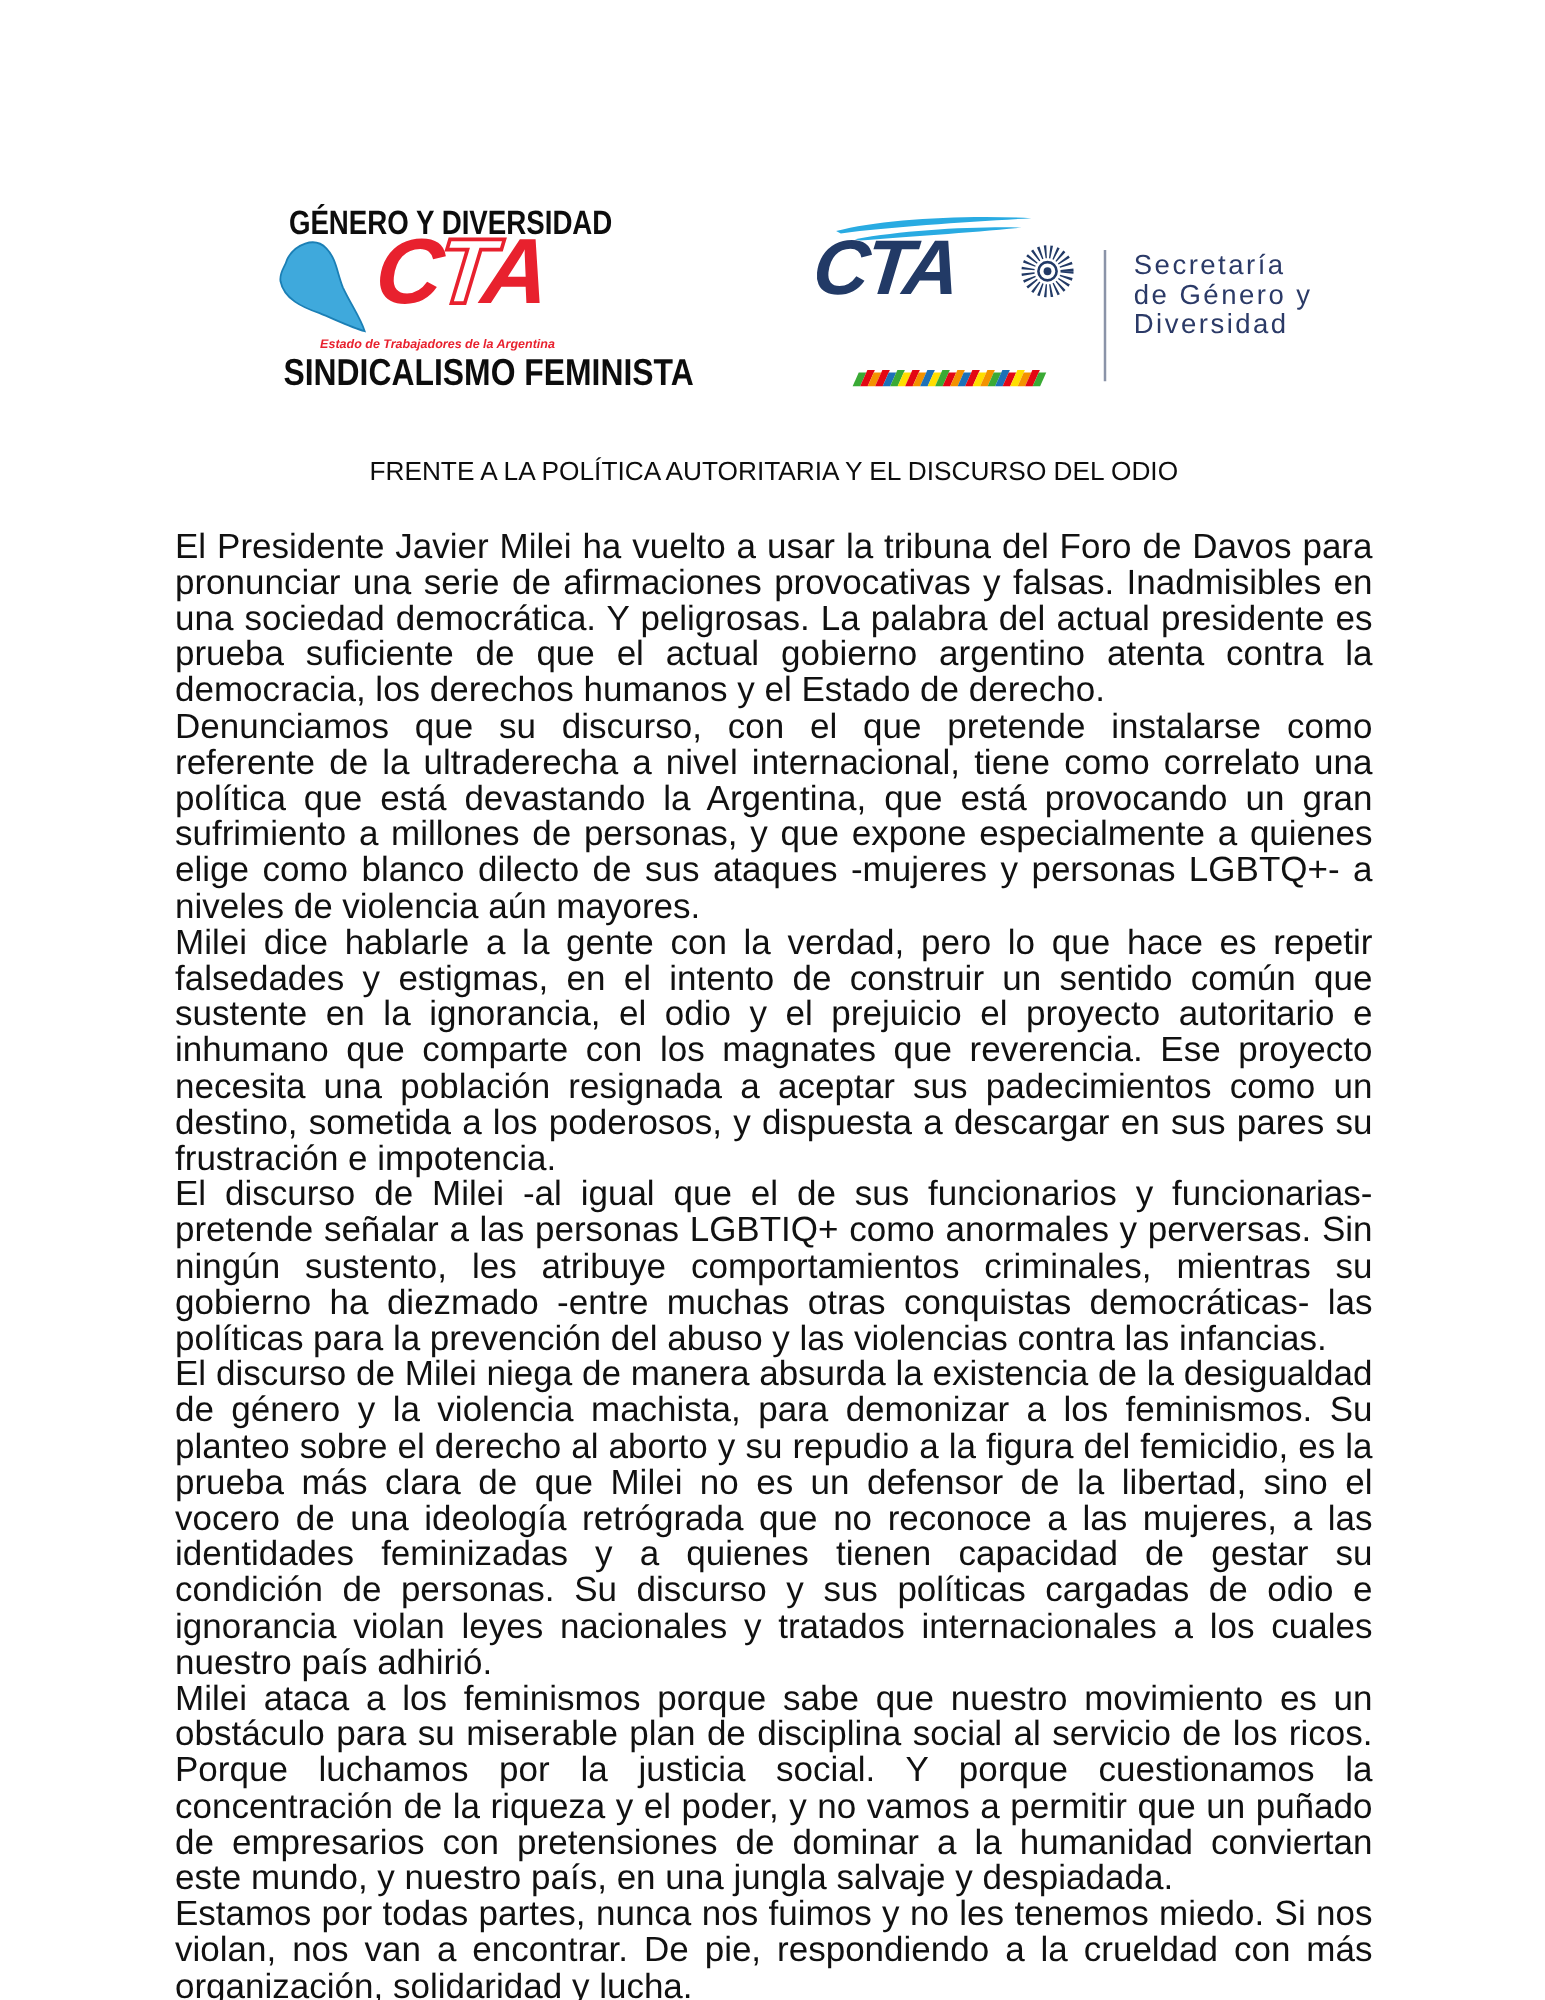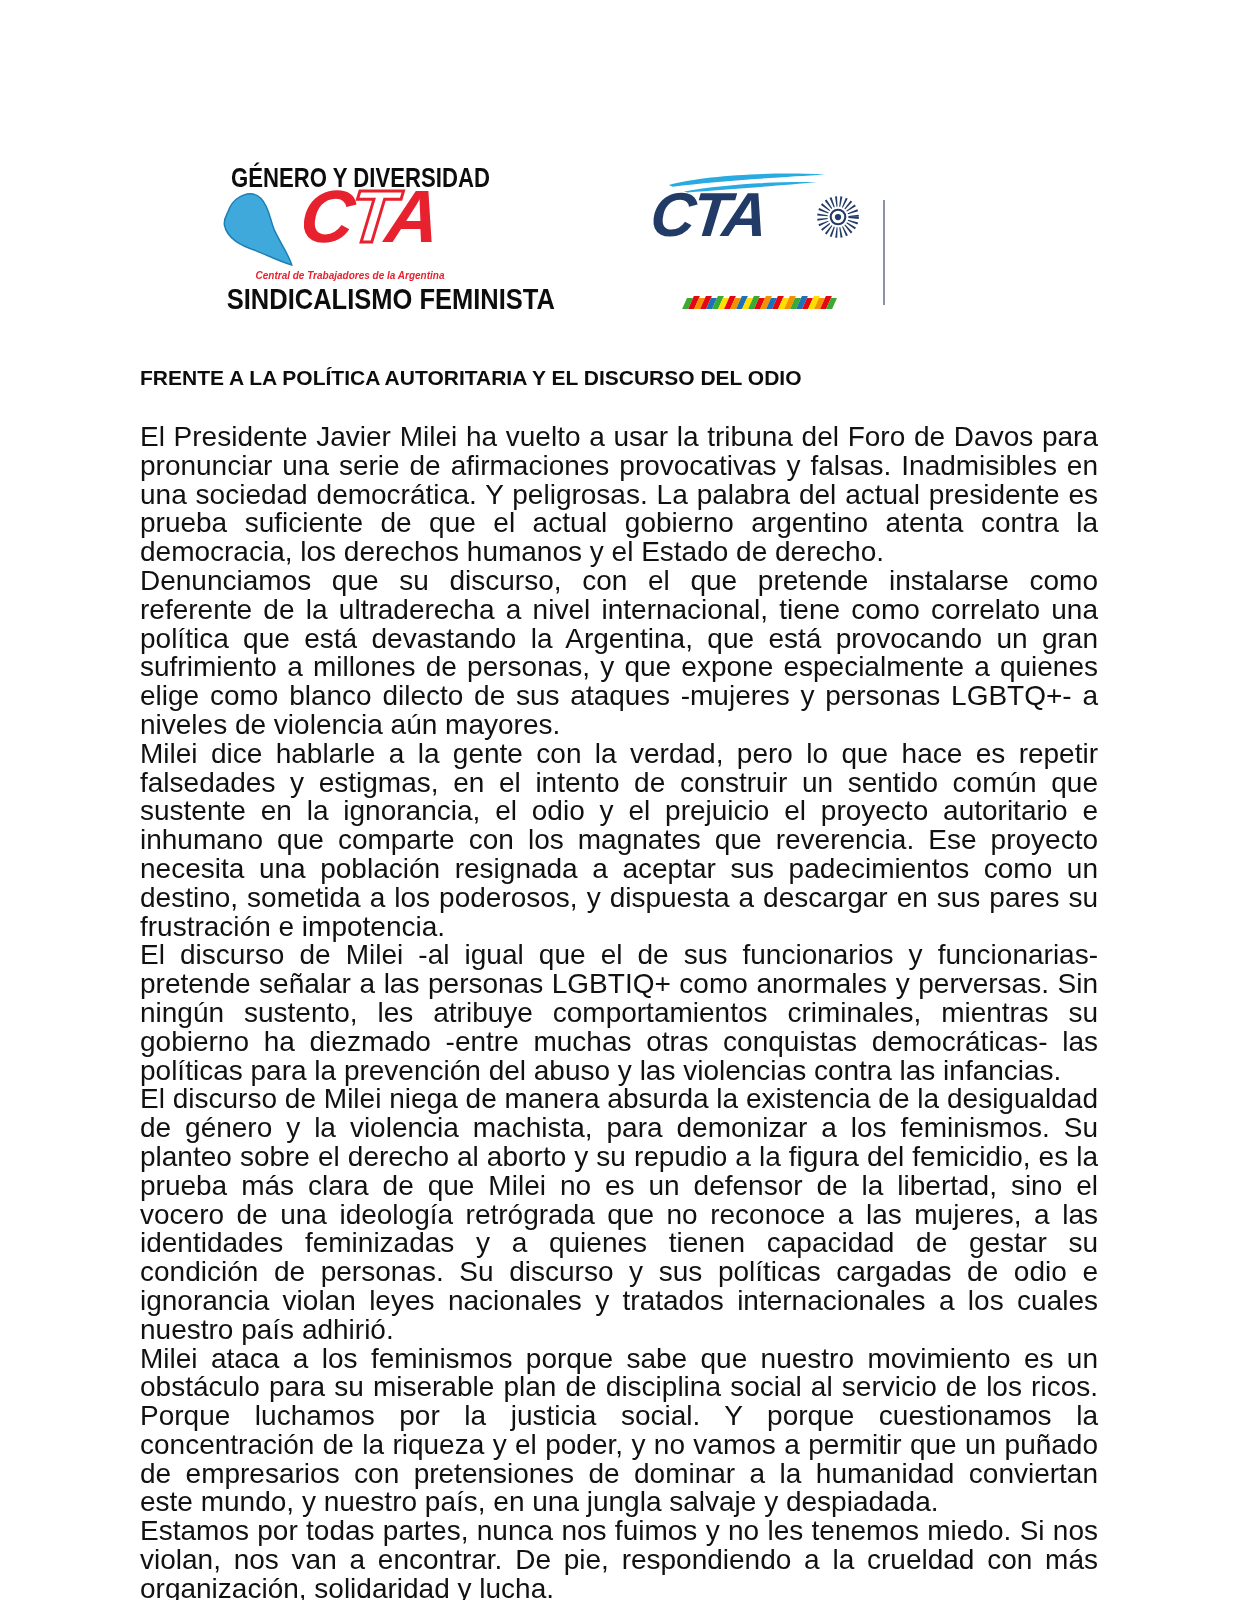--- a/index.html
+++ b/index.html
@@ -78,21 +78,21 @@
     font-size: 22px; color: #2b3a67; letter-spacing: 2px;
     line-height: 23.5px; white-space: nowrap;
   }
 
   
   .doc {
     position: absolute; left: 140px; top: 366px; width: 958px;
   }
   .doc-title {
     margin: 0 0 33px 0;
-    font-size: 21px; font-weight: bold; text-align: left;
+    font-size: 21px; font-weight: normal; text-align: center;
     color: #0d0d0d; letter-spacing: 0px; line-height: 24px;
   }
   .doc p {
     margin: 0; font-size: 28px; line-height: 28.8px;
     text-align: justify; color: #111111;
   }
 </style>
 </head>
 <body>
 
@@ -103,21 +103,21 @@
     <div class="cta-row">
       <svg class="map-svg" viewBox="0 0 100 100">
         <g transform="rotate(-48 50 50)">
           <path d="M50,6 C64,2 80,10 79,24 C78,36 70,44 64,56 C58,70 55,84 49,94 C44,84 40,70 35,56 C29,42 24,26 33,14 C38,8 44,9 50,6 Z" fill="#3fa9dc" stroke="#1b7fb5" stroke-width="1.5"></path>
         </g>
       </svg>
       <div class="cta-red">
         <span>C</span><span class="outlined">T</span><span>A</span>
       </div>
     </div>
-    <div class="central-line">Central de Trabajadores de la Argentina</div>
+    <div class="central-line">Estado de Trabajadores de la Argentina</div>
     <div class="bottom-line">SINDICALISMO FEMINISTA</div>
   </div>
 
   <div class="logo-right">
     <svg class="swoosh-svg" viewBox="0 0 170 22">
       <path d="M2,13 C40,3 110,-1 168,2 C120,5 50,9 6,15 Z" fill="#29abe2"></path>
       <path d="M18,20 C60,12 120,9 160,10 C120,14 60,18 22,21 Z" fill="#29abe2"></path>
     </svg>
     <div class="cta-navy">CTA</div>
     <svg class="sun-svg" viewBox="0 0 48 48">
@@ -146,20 +146,25 @@
         <span style="background: rgb(243, 146, 0);"></span>
         <span style="background: rgb(58, 170, 53);"></span>
         <span style="background: rgb(29, 113, 184);"></span>
         <span style="background: rgb(227, 6, 19);"></span>
         <span style="background: rgb(255, 222, 0);"></span>
         <span style="background: rgb(243, 146, 0);"></span>
         <span style="background: rgb(227, 6, 19);"></span>
         <span style="background: rgb(58, 170, 53);"></span>
       </div>
     <div class="divider"></div>
+    <div class="secretariat">
+      <div>Secretaría</div>
+      <div>de Género y</div>
+      <div>Diversidad</div>
+    </div>
   </div>
 
   <div class="doc">
     <h1 class="doc-title">FRENTE A LA POLÍTICA AUTORITARIA Y EL DISCURSO DEL ODIO</h1>
     <p>El Presidente Javier Milei ha vuelto a usar la tribuna del Foro de Davos para pronunciar una serie de afirmaciones provocativas y falsas. Inadmisibles en una sociedad democrática. Y peligrosas. La palabra del actual presidente es prueba suficiente de que el actual gobierno argentino atenta contra la democracia, los derechos humanos y el Estado de derecho.</p>
     <p>Denunciamos que su discurso, con el que pretende instalarse como referente de la ultraderecha a nivel internacional, tiene como correlato una política que está devastando la Argentina, que está provocando un gran sufrimiento a millones de personas, y que expone especialmente a quienes elige como blanco dilecto de sus ataques -mujeres y personas LGBTQ+- a niveles de violencia aún mayores.</p>
     <p>Milei dice hablarle a la gente con la verdad, pero lo que hace es repetir falsedades y estigmas, en el intento de construir un sentido común que sustente en la ignorancia, el odio y el prejuicio el proyecto autoritario e inhumano que comparte con los magnates que reverencia. Ese proyecto necesita una población resignada a aceptar sus padecimientos como un destino, sometida a los poderosos, y dispuesta a descargar en sus pares su frustración e impotencia.</p>
     <p>El discurso de Milei -al igual que el de sus funcionarios y funcionarias- pretende señalar a las personas LGBTIQ+ como anormales y perversas. Sin ningún sustento, les atribuye comportamientos criminales, mientras su gobierno ha diezmado -entre muchas otras conquistas democráticas- las políticas para la prevención del abuso y las violencias contra las infancias.</p>
     <p>El discurso de Milei niega de manera absurda la existencia de la desigualdad de género y la violencia machista, para demonizar a los feminismos. Su planteo sobre el derecho al aborto y su repudio a la figura del femicidio, es la prueba más clara de que Milei no es un defensor de la libertad, sino el vocero de una ideología retrógrada que no reconoce a las mujeres, a las identidades feminizadas y a quienes tienen capacidad de gestar su condición de personas. Su discurso y sus políticas cargadas de odio e ignorancia violan leyes nacionales y tratados internacionales a los cuales nuestro país adhirió.</p>
     <p>Milei ataca a los feminismos porque sabe que nuestro movimiento es un obstáculo para su miserable plan de disciplina social al servicio de los ricos. Porque luchamos por la justicia social. Y porque cuestionamos la concentración de la riqueza y el poder, y no vamos a permitir que un puñado de empresarios con pretensiones de dominar a la humanidad conviertan este mundo, y nuestro país, en una jungla salvaje y despiadada.</p>

